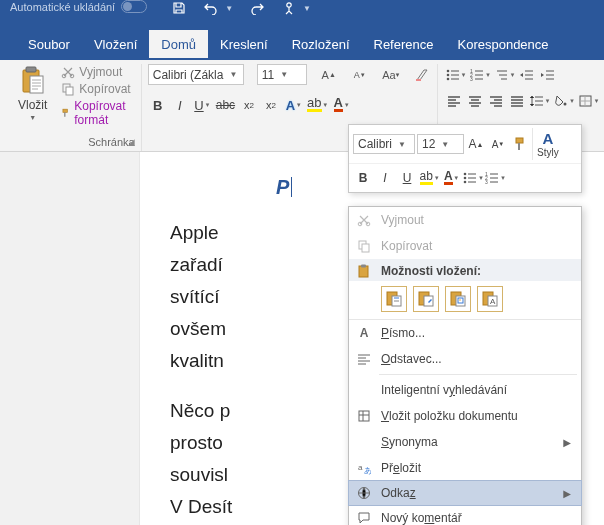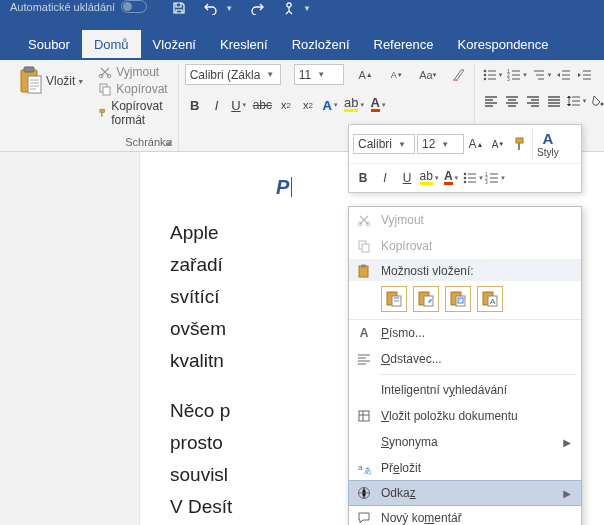--- a/index.html
+++ b/index.html
@@ -19,24 +19,24 @@
   .tab { padding: 7px 12px 6px; color: #fff; font-size: 13px; cursor: pointer; }
   .tab.active { background: #f3f3f3; color: #2b579a; }
 
   
   .ribbon { background: #f3f3f3; border-bottom: 1px solid #d4d4d4; padding: 4px 6px 0; display: flex; align-items: stretch; height: 92px; }
   .group { display: flex; flex-direction: column; padding: 0 6px; border-right: 1px solid #e1e1e1; }
   .group-body { flex: 1; display: flex; align-items: flex-start; gap: 4px; }
   .group-label { text-align: right; font-size: 11px; color: #666; padding: 2px 0 3px; position: relative; }
   .group-label .launcher { position: absolute; right: 0; bottom: 4px; font-size: 9px; color: #888; cursor: pointer; }
 
-  .paste-btn { display: flex; align-items: center; gap: 2px; padding: 2px 6px; cursor: pointer; }
+  .paste-btn { display: flex; flex-direction: column; align-items: center; gap: 2px; padding: 2px 6px; cursor: pointer; }
   .clip-col { display: flex; flex-direction: column; gap: 1px; }
   .clip-row { display: flex; align-items: center; gap: 4px; padding: 1px 4px; color: #888; font-size: 12px; cursor: pointer; }
-  .clip-row.enabled { color: #404040; }
+  .clip-row.enabled { color: #a21caf; }
 
   .font-top { display: flex; align-items: flex-start; gap: 13px; }
   .font-combo { border: 1px solid #c8c8c8; background: #fff; height: 21px; display: flex; align-items: center; padding: 0 4px; font-size: 12px; cursor: pointer; }
   .font-combo .arrow { margin-left: 6px; font-size: 8px; color: #666; }
   .sz-btn { width: 18px; height: 21px; display: flex; align-items: center; justify-content: center; cursor: pointer; font-size: 11px; color: #555; }
   .font-bot { display: flex; align-items: center; gap: 2px; margin-top: 5px; }
   .rbtn { min-width: 20px; height: 22px; display: flex; align-items: center; justify-content: center; cursor: pointer; font-size: 13px; color: #444; padding: 0 2px; }
   .rbtn .dd { font-size: 7px; margin-left: 2px; color: #666; }
   .underline-strip { border-bottom: 3px solid; padding-bottom: 1px; line-height: 10px; }
 
@@ -109,22 +109,22 @@
           <circle cx="7" cy="4" r="2.2" fill="none" stroke="#fff" stroke-width="1.2"></circle>
           <path fill="none" stroke="#fff" stroke-width="1.2" d="M7 6v4 M4 13l3-3 3 3"></path>
         </svg>
     </span>
     <span class="qat-drop">▼</span>
   </div>
 </div>
 
 <div class="tabs">
   <div class="tab">Soubor</div>
+  <div class="tab">Vložení</div>
   <div class="tab active">Domů</div>
-  <div class="tab">Vložení</div>
   <div class="tab">Kreslení</div>
   <div class="tab">Rozložení</div>
   <div class="tab">Reference</div>
   <div class="tab">Korespondence</div>
 
 </div>
 
 <div class="ribbon">
 
   <div class="group">
@@ -409,21 +409,21 @@
       </span>
     <span>Kopírovat</span>
   </div>
   <div class="ctx-label hover">
     <span class="icon">
         <svg width="14" height="14" viewBox="0 0 14 14">
           <rect x="2" y="2" width="9" height="11" fill="#d9a441" stroke="#b07d1e"></rect>
           <rect x="4" y="0.5" width="5" height="3" rx="1" fill="#888"></rect>
         </svg>
       </span>
-    <span style="font-weight:normal;margin-top:28px;">Možnosti vložení:</span>
+    <span style="font-weight:bold;margin-top:28px;">Možnosti vložení:</span>
   </div>
   <div class="ctx-paste-row">
     <div class="paste-opt">
       <svg viewBox="0 0 18 18">
           <rect x="2" y="2" width="10" height="13" fill="#d9a441" stroke="#b07d1e"></rect>
           <rect x="7" y="6" width="9" height="10" fill="#fff" stroke="#888"></rect>
           <path d="M9 8l5 0" stroke="#3a7bd5"></path>
           <path d="M9 11l5 0" stroke="#888"></path>
         </svg>
     </div>

